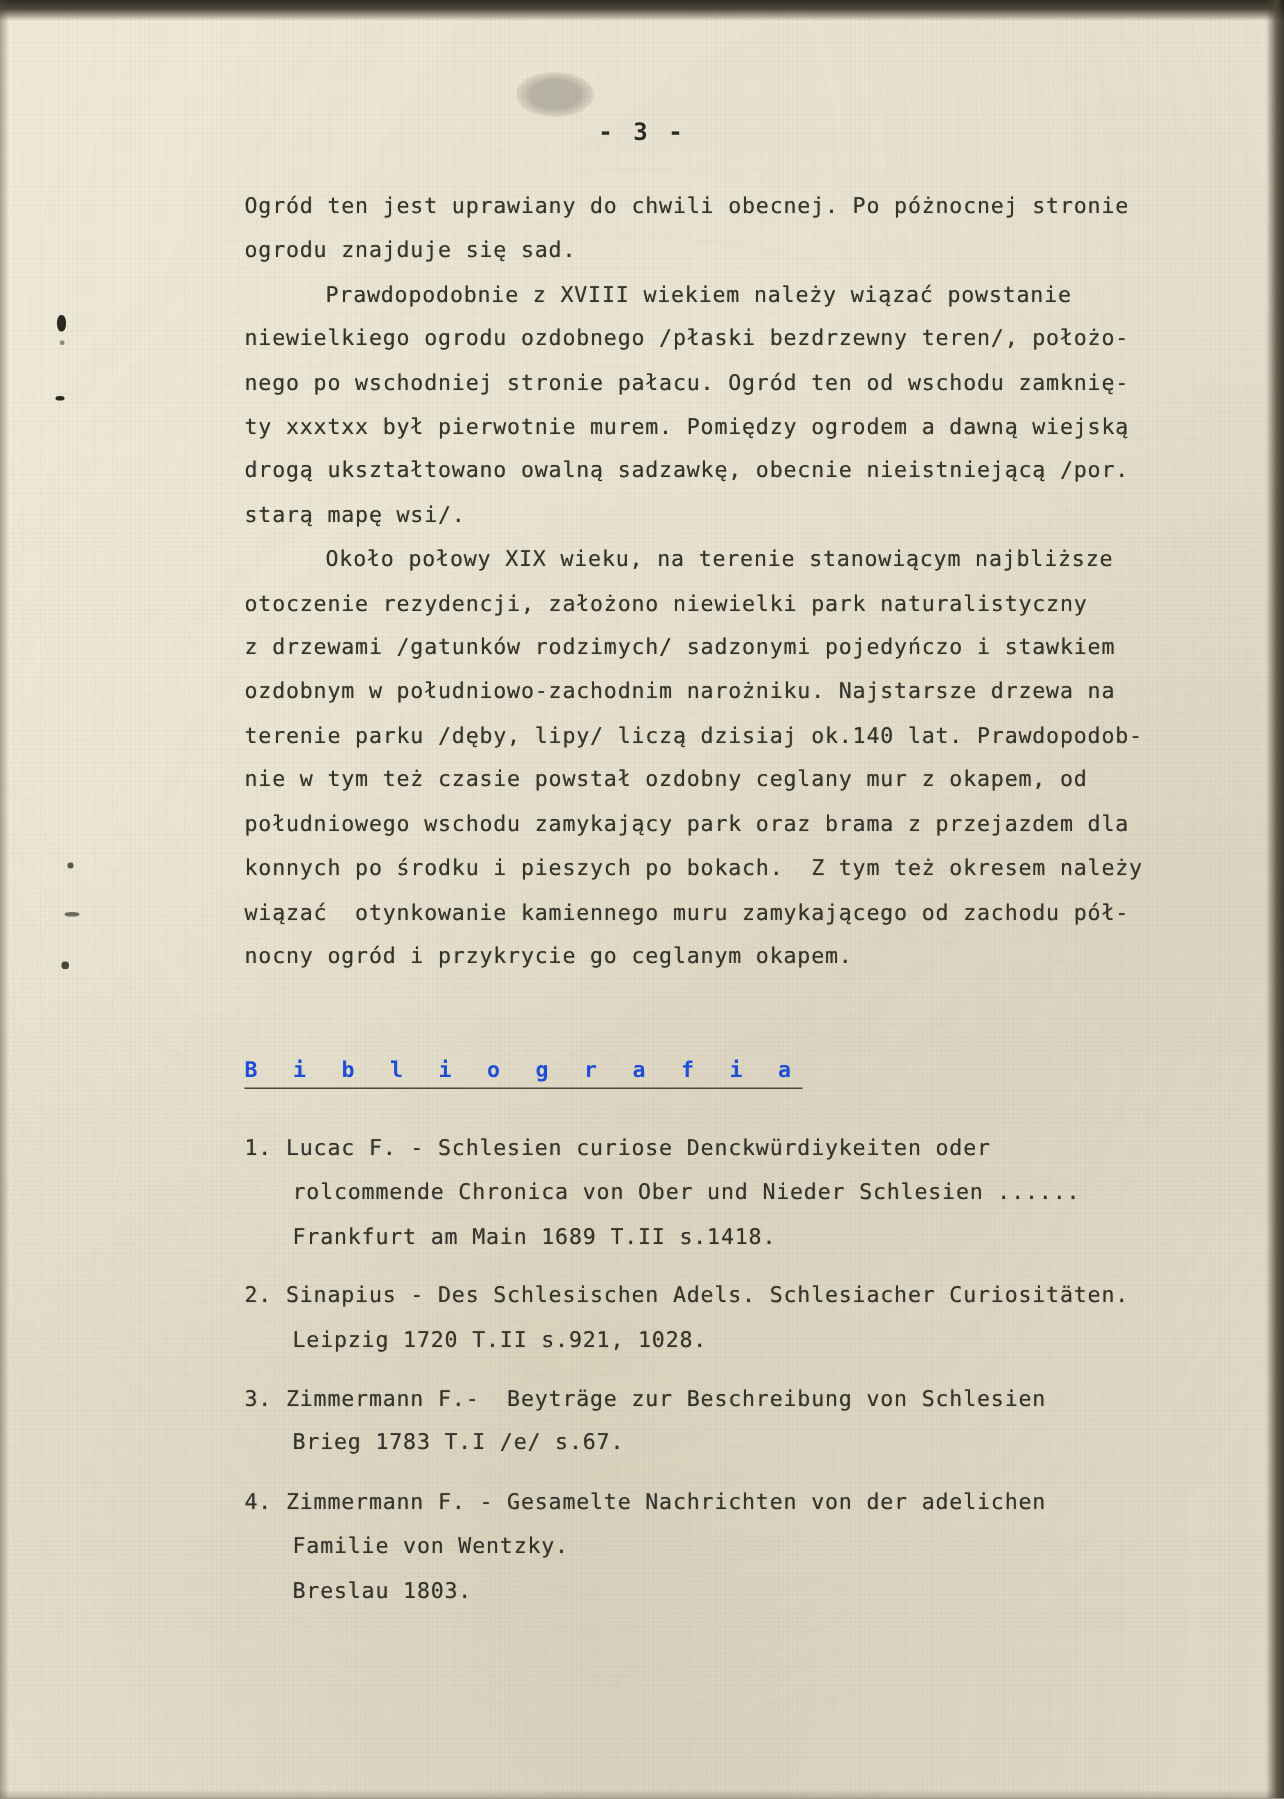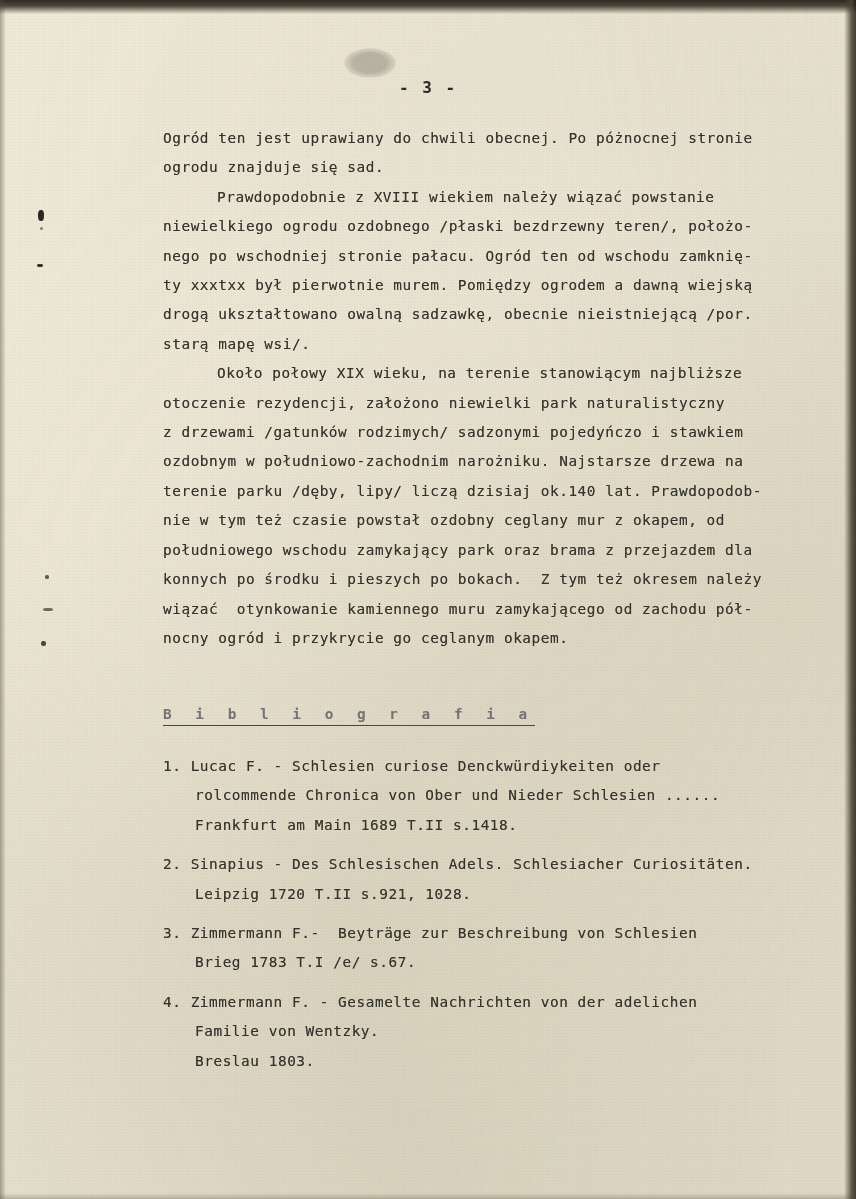--- a/index.html
+++ b/index.html
@@ -106,21 +106,21 @@
     padding-left: 54px;
   }
 
   .biblio-head {
     position: absolute;
     left: 163px;
     top: 706px;
     font-size: 14.4px;
     letter-spacing: 7.5px;
     font-weight: bold;
-    color: #737373;
+    color: #1d4ed8;
     border-bottom: 1.6px solid #4a4840;
     padding-bottom: 3px;
     display: inline-block;
     white-space: pre;
   }
 
   .biblio-list {
     position: absolute;
     left: 163px;
     top: 752px;

